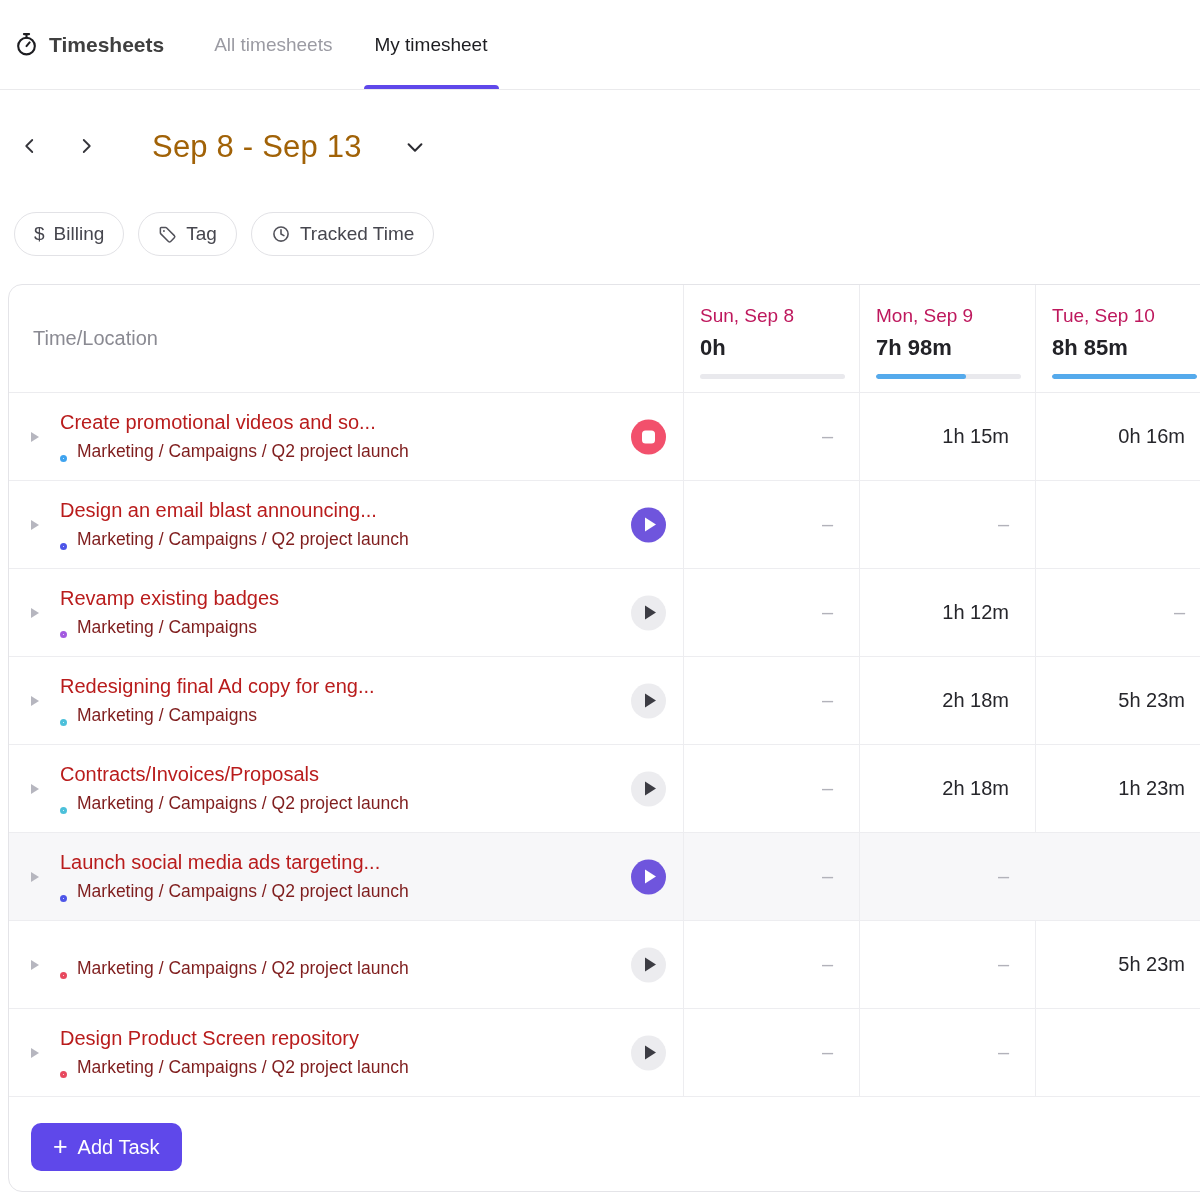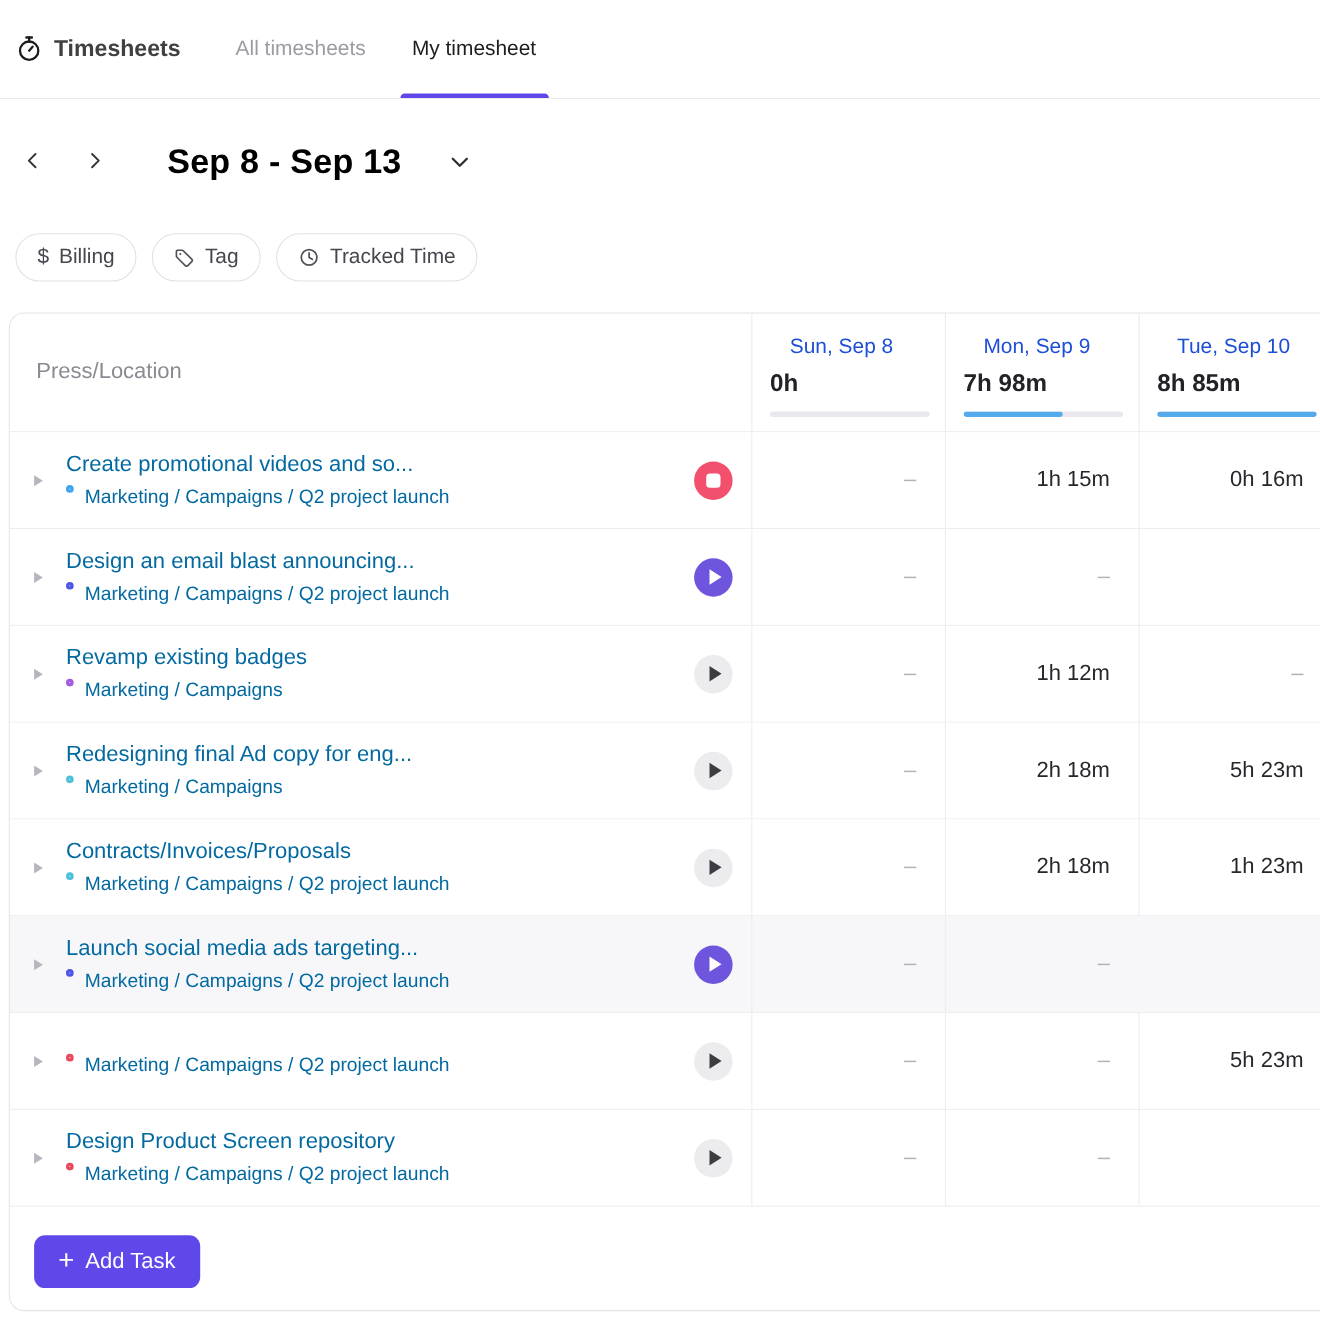--- a/index.html
+++ b/index.html
@@ -18,53 +18,53 @@
   .tab.active{ color:#1d1d21; font-weight:500; }
   .tab.active::after{ content:""; position:absolute; left:-10px; right:-12px; bottom:0;
     height:4px; border-radius:4px 4px 0 0; background:#5f48ea; }
 
   
   .datenav{ display:flex; align-items:center; margin:36px 0 0 10px; height:42px; }
   .navbtn{ width:40px; height:40px; border:none; background:none; cursor:pointer;
     display:flex; align-items:center; justify-content:center; }
   .navbtn + .navbtn{ margin-left:16px; }
   .range-wrap{ display:flex; align-items:center; margin-left:46px; cursor:pointer; }
-  .range{ font-size:31px; font-weight:700; color:#000000; letter-spacing:.2px; }
+  .range{ font-size:31px; font-weight:400; color:#a16207; letter-spacing:.2px; }
   .caret{ margin-left:42px; display:flex; align-items:center; }
 
   
   .chips{ display:flex; gap:14px; margin:44px 0 0 14px; }
   .chip{ height:44px; display:inline-flex; align-items:center; gap:9px; padding:0 19px;
     border:1px solid #e2e2e6; border-radius:24px; background:#fff; cursor:pointer;
     font-size:19px; color:#46464e; font-family:inherit; }
   .chip .dollar{ font-size:19px; color:#46464e; }
   .chip svg{ display:block; }
 
   
   .table{ margin:28px 0 0 8px; width:1300px; border:1px solid #e4e4e8;
     border-radius:14px; background:#fff; }
   .grid{ display:grid; grid-template-columns:674px 176px 176px 176px 1fr; }
 
   .thead{ height:108px; border-bottom:1px solid #ececef; }
   .h-task{ display:flex; align-items:center; padding-left:24px; font-size:20px; color:#8a8a92; }
   .h-day{ border-left:1px solid #ececef; padding:20px 14px 0 16px; }
-  .h-day .lbl{ font-size:19px; color:#1d4ed8;margin-left:18px; }
+  .h-day .lbl{ font-size:19px; color:#be185d; }
   .h-day .tot{ margin-top:8px; font-size:22px; font-weight:700; color:#222227; }
   .h-day .bar{ margin-top:13px; height:5px; border-radius:3px; background:#e9e9ed; overflow:hidden; }
   .h-day .bar .fill{ height:100%; border-radius:3px; background:#55aaec; width:0; }
 
   .row{ height:88px; border-bottom:1px solid #ededf0; background:#fff; }
   .row[data-shaded="true"]{ background:#f7f7f9; }
 
   .c-task{ position:relative; display:flex; align-items:center; padding-left:22px; }
   .arrow{ width:0; height:0; border-left:8px solid #b6b6bf; border-top:5.5px solid transparent;
     border-bottom:5.5px solid transparent; margin-right:21px; cursor:pointer; flex:none; }
   .tinfo{ min-width:0; }
-  .ttl{ font-size:20px; font-weight:500; color:#0369a1; white-space:nowrap; cursor:pointer; }
-  .bc{ margin-top:7px; display:flex; align-items:flex-start; gap:10px; font-size:17.5px; color:#0369a1; }
+  .ttl{ font-size:20px; font-weight:500; color:#b91c1c; white-space:nowrap; cursor:pointer; }
+  .bc{ margin-top:7px; display:flex; align-items:flex-end; gap:10px; font-size:17.5px; color:#7f1d1d; }
   .dot{ width:7px; height:7px; border-radius:50%; border:3.5px solid #999; background:#fff; flex:none; }
 
   .timer{ position:absolute; right:17px; top:50%; transform:translateY(-50%);
     width:35px; height:35px; border-radius:50%; border:none; cursor:pointer;
     display:flex; align-items:center; justify-content:center; }
   .timer[data-variant="stop-red"]{ background:#f2506c; }
   .timer[data-variant="stop-red"] .glyph{ width:13px; height:13px; border-radius:3.5px; background:#fff; }
   .timer[data-variant="play-purple"]{ background:#6f55dd; }
   .timer[data-variant="play-grey"]{ background:#ececef; }
   .timer[data-variant="play-purple"] .glyph,
@@ -150,21 +150,21 @@
           <polyline points="12 7 12 12 15.5 14"></polyline>
       </svg>
     </span>
     <span>Tracked Time</span>
   </button>
 </div>
 
 <section class="table">
 
   <div class="grid thead">
-    <div class="h-task">Press/Location</div>
+    <div class="h-task">Time/Location</div>
     <div class="h-day">
       <div class="lbl">Sun, Sep 8</div>
       <div class="tot">0h</div>
       <div class="bar">
         <div class="fill" style="width: 0%;"></div>
       </div>
     </div>
     <div class="h-day">
       <div class="lbl">Mon, Sep 9</div>
       <div class="tot">7h 98m</div>

